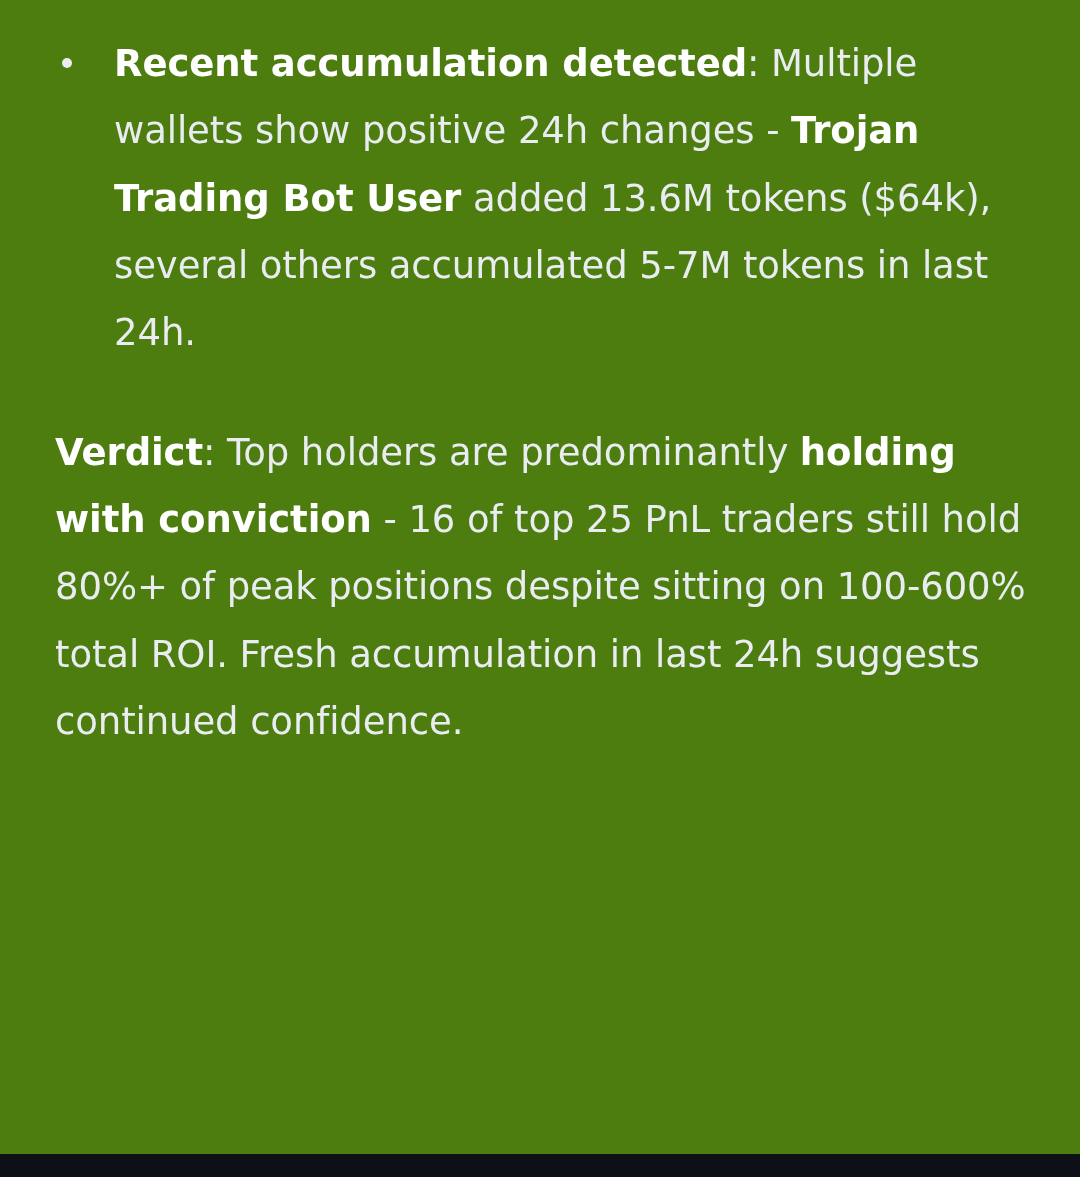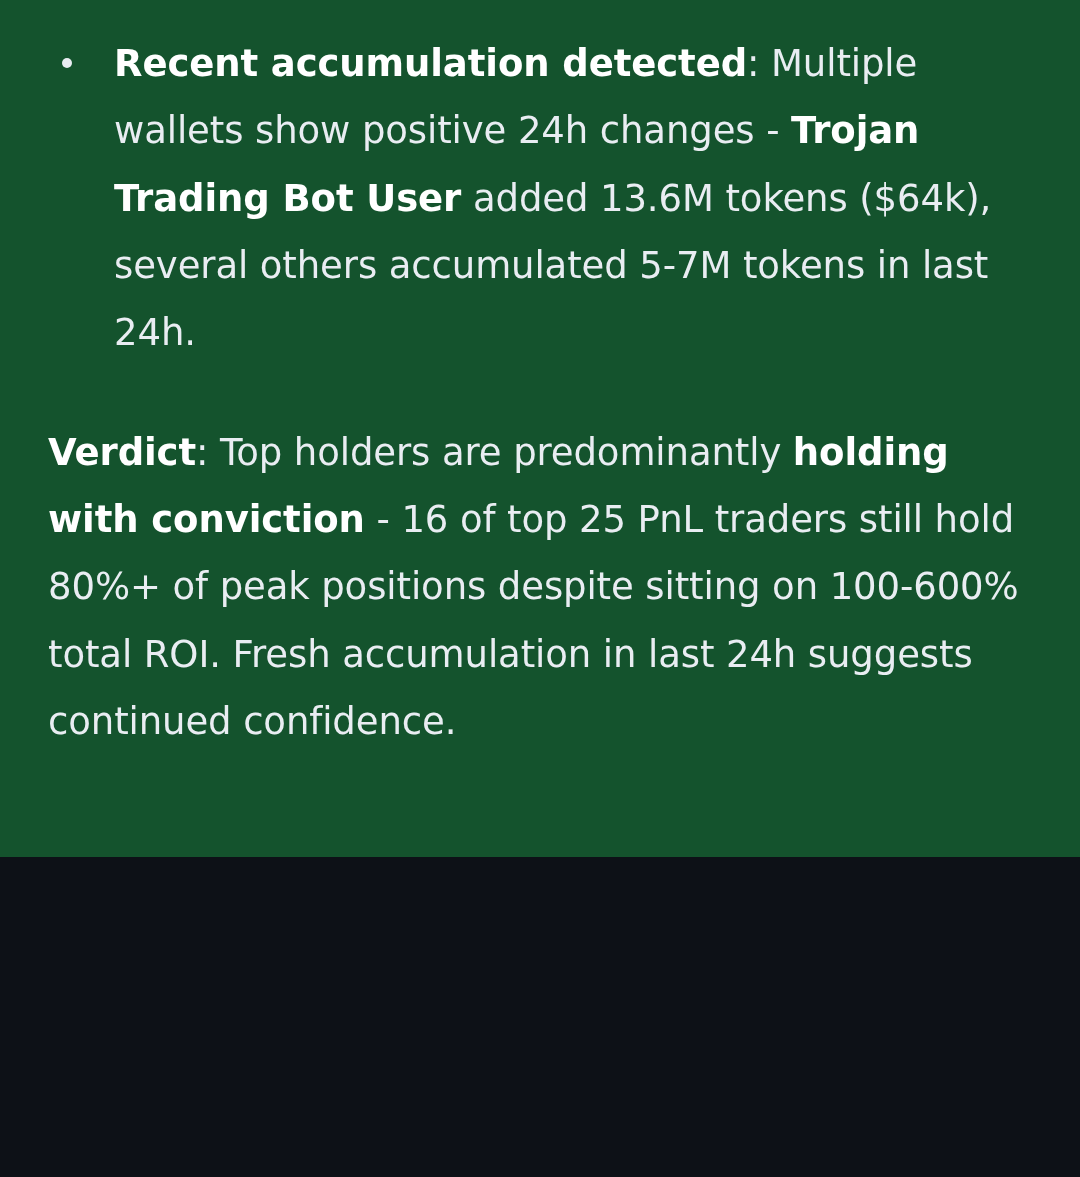--- a/index.html
+++ b/index.html
@@ -9,24 +9,24 @@
   }
   body {
     width: 1080px;
     height: 1177px;
     font-family: "DejaVu Sans", sans-serif;
     color: #e9edf2;
     overflow: hidden;
   }
   .page {
     width: 1080px;
-    height: 857px;
+    height: 1154px;
     box-sizing: border-box;
     padding: 30px 46px 0 46px;
-    background: #14532d;
+    background: #4d7c0f;
   }
   ul.bullets {
     list-style: none;
     margin: 0;
     padding: 0;
   }
   ul.bullets > li {
     position: relative;
     padding-left: 68px;
     margin: 0 0 52px 0;
@@ -43,21 +43,21 @@
     width: 10px;
     height: 10px;
     border-radius: 50%;
     background: #e9edf2;
   }
   .verdict {
     font-size: 37px;
     line-height: 1.82;
     letter-spacing: -0.1px;
     color: #e9edf2;
-    margin: 0;
+    margin: 7px;
     padding-left: 2px;
   }
   b, strong {
     font-weight: 700;
     color: #ffffff;
   }
 </style>
 </head>
 <body>
 

